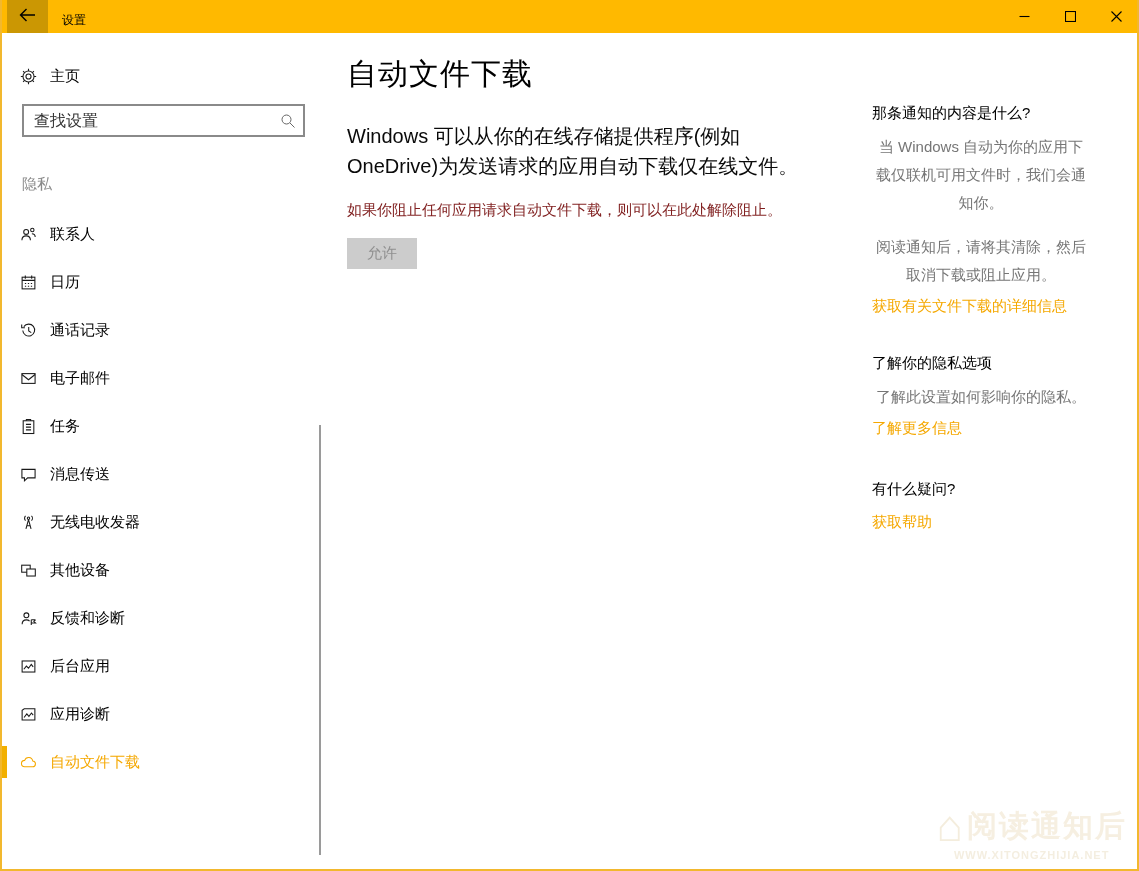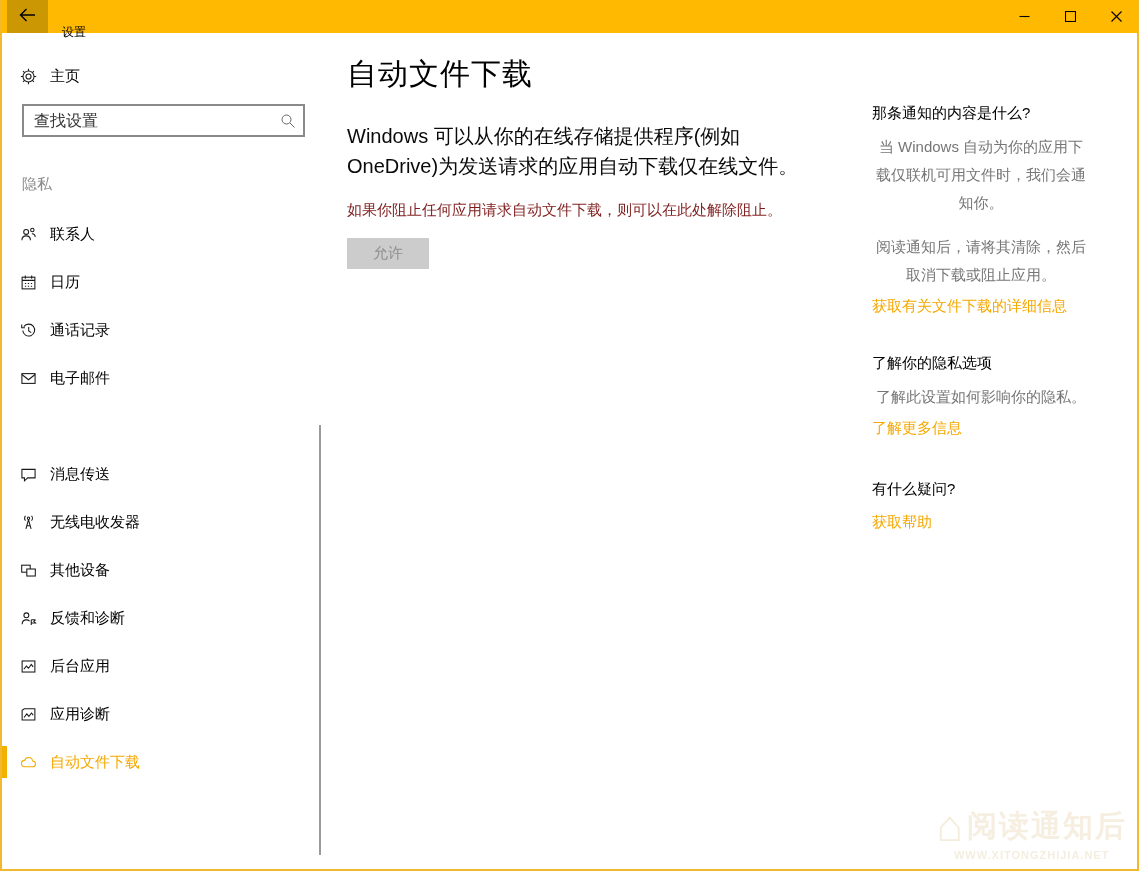--- a/index.html
+++ b/index.html
@@ -7,21 +7,21 @@
   body { font-family:"Liberation Sans","DejaVu Sans",sans-serif; color:#000; }
   .window {
     position:relative; width:1139px; height:871px; background:#fff;
     border-left:2px solid #f2b82e; border-right:2px solid #f2b82e; border-bottom:2px solid #f2b82e;
     overflow:hidden;
   }
   
   .titlebar { position:absolute; left:-2px; top:0; width:1139px; height:33px; background:#ffb900; }
   .back-btn { position:absolute; left:7px; top:0; width:41px; height:33px; background:#cb9703;
               display:flex; align-items:center; justify-content:center; cursor:pointer; }
-  .app-title { position:absolute; left:62px; top:16px; height:33px; line-height:33px; font-size:12px; color:#000; }
+  .app-title { position:absolute; left:62px; top:4px; height:33px; line-height:33px; font-size:12px; color:#000; }
   .win-controls { position:absolute; right:0; top:0; height:33px; display:flex; }
   .win-btn { width:46px; height:33px; display:flex; align-items:center; justify-content:center; cursor:pointer; }
   .win-btn svg { stroke:#000; stroke-width:1.1; fill:none; }
 
   
   .sidebar { position:absolute; left:0; top:33px; width:330px; height:836px; }
   .home-row { position:absolute; left:0; top:25px; width:320px; height:36px; }
   .search-box { position:absolute; left:20px; top:71px; width:283px; height:33px;
                 border:2px solid #8a8a8a; background:#fff; display:flex; align-items:center; }
   .search-box input { flex:1; border:none; outline:none; font-size:16px; color:#333;
@@ -37,21 +37,21 @@
   .nav-item.selected .nav-icon svg { stroke:#f5a800; }
   .nav-item.selected::before { content:""; position:absolute; left:0; top:2px; width:5px; height:32px; background:#f2b000; }
   .home-row .nav-icon svg { stroke:#1a1a1a; }
   .side-scrollbar { position:absolute; left:317px; top:392px; width:2px; height:430px; background:#9a9a9a; }
 
   
   .main { position:absolute; left:345px; top:33px; width:470px; }
   .page-title { margin-top:21px; font-size:30px; font-weight:400; color:#000; letter-spacing:1px; }
   .desc { margin-top:26px; font-size:20px; line-height:30px; color:#0a0a0a; width:458px; }
   .desc2 { margin-top:14px; font-size:15px; line-height:30px; color:#7f1d1d; width:470px; }
-  .allow-btn { margin-top:13px; width:82px; height:31px; background:#cccccc; color:#8f8f8f;
+  .allow-btn { margin-top:13px; width:70px; height:31px; background:#cccccc; color:#8f8f8f;
                border:none; font-size:15px; font-family:inherit; cursor:default; }
 
   
   .help-col { position:absolute; left:870px; top:104px; width:218px; }
   .help-section { margin-bottom:46px; }
   .help-heading { font-size:15px; color:#000; margin-bottom:10px; }
   .help-p { font-size:15px; line-height:28px; color:#767676; margin-bottom:16px;text-align:center; }
   .help-link { font-size:15px; color:#f5a800; cursor:pointer; display:inline-block; }
   .hs2 { margin-bottom:42px; } .hs3 { margin-bottom:42px; }
 
@@ -157,20 +157,29 @@
     <div class="nav-item" style="top:327px">
       <span class="nav-icon">
         <svg viewBox="0 0 16 16">
             <rect x="1.8" y="3.4" width="12.4" height="9.2"></rect>
             <path d="M1.8 4.2L8 9.2l6.2-5"></path>
           </svg>
       </span>
       <span class="nav-label">电子邮件</span>
     </div>
 
+    <div class="nav-item" style="top:375px">
+      <span class="nav-icon">
+        <svg viewBox="0 0 16 16">
+            <rect x="3" y="2.6" width="10" height="12"></rect>
+            <path d="M6 2.6V1.4h4v1.2 M5.6 6h4.8 M5.6 8.6h4.8 M5.6 11.2h4.8"></path>
+          </svg>
+      </span>
+      <span class="nav-label">任务</span>
+    </div>
 
     <div class="nav-item" style="top:423px">
       <span class="nav-icon">
         <svg viewBox="0 0 16 16">
             <path d="M1.8 3.2h12.4v8H7.2l-3 2.8v-2.8H1.8z"></path>
           </svg>
       </span>
       <span class="nav-label">消息传送</span>
     </div>
 

